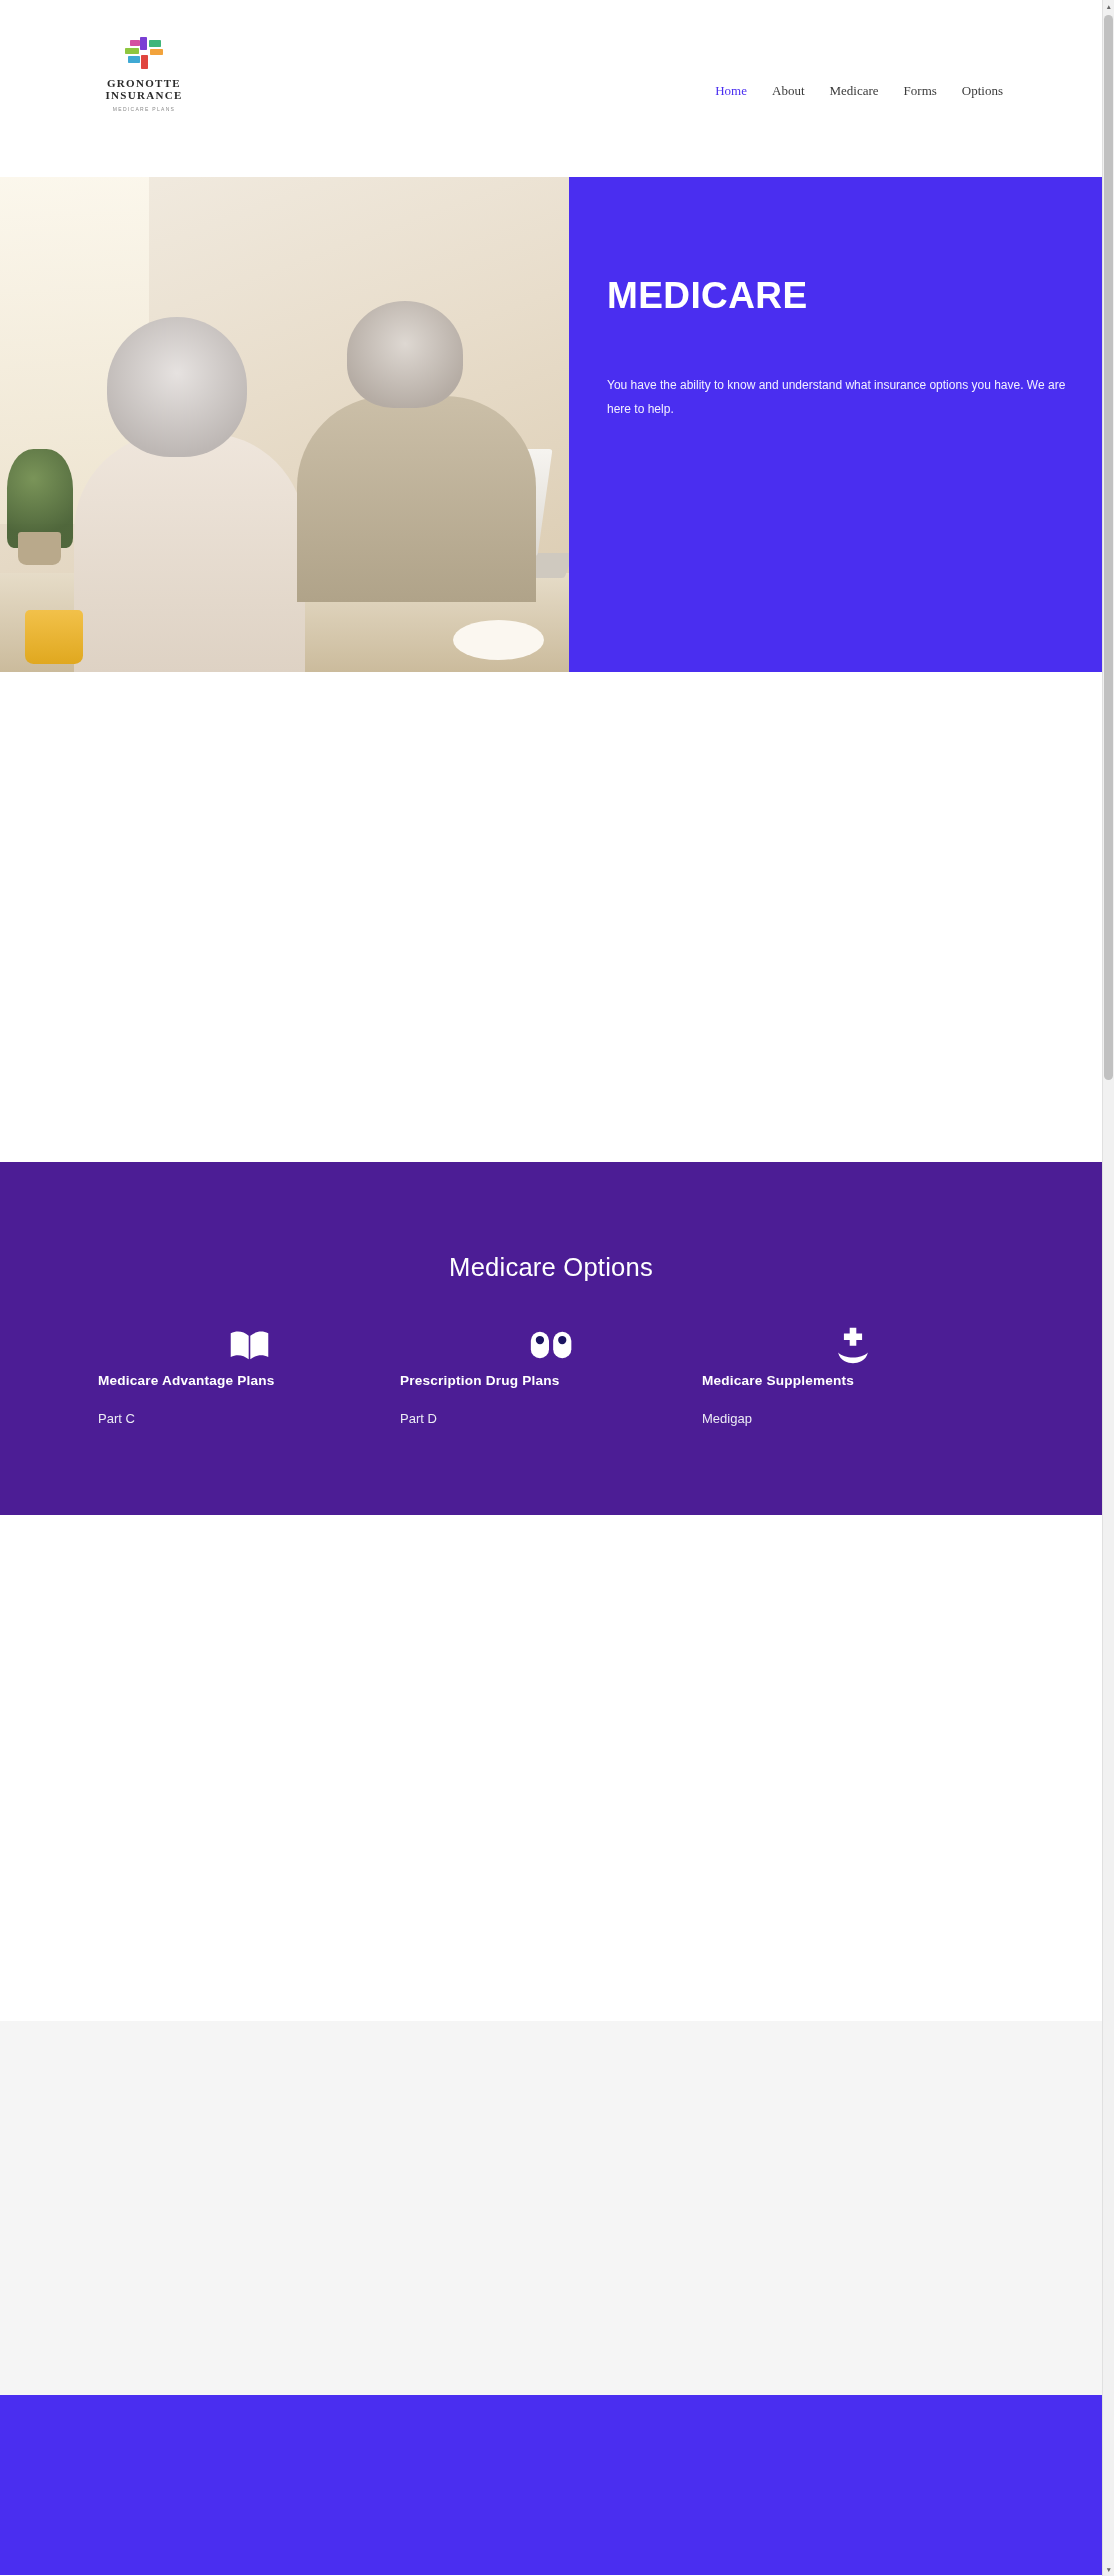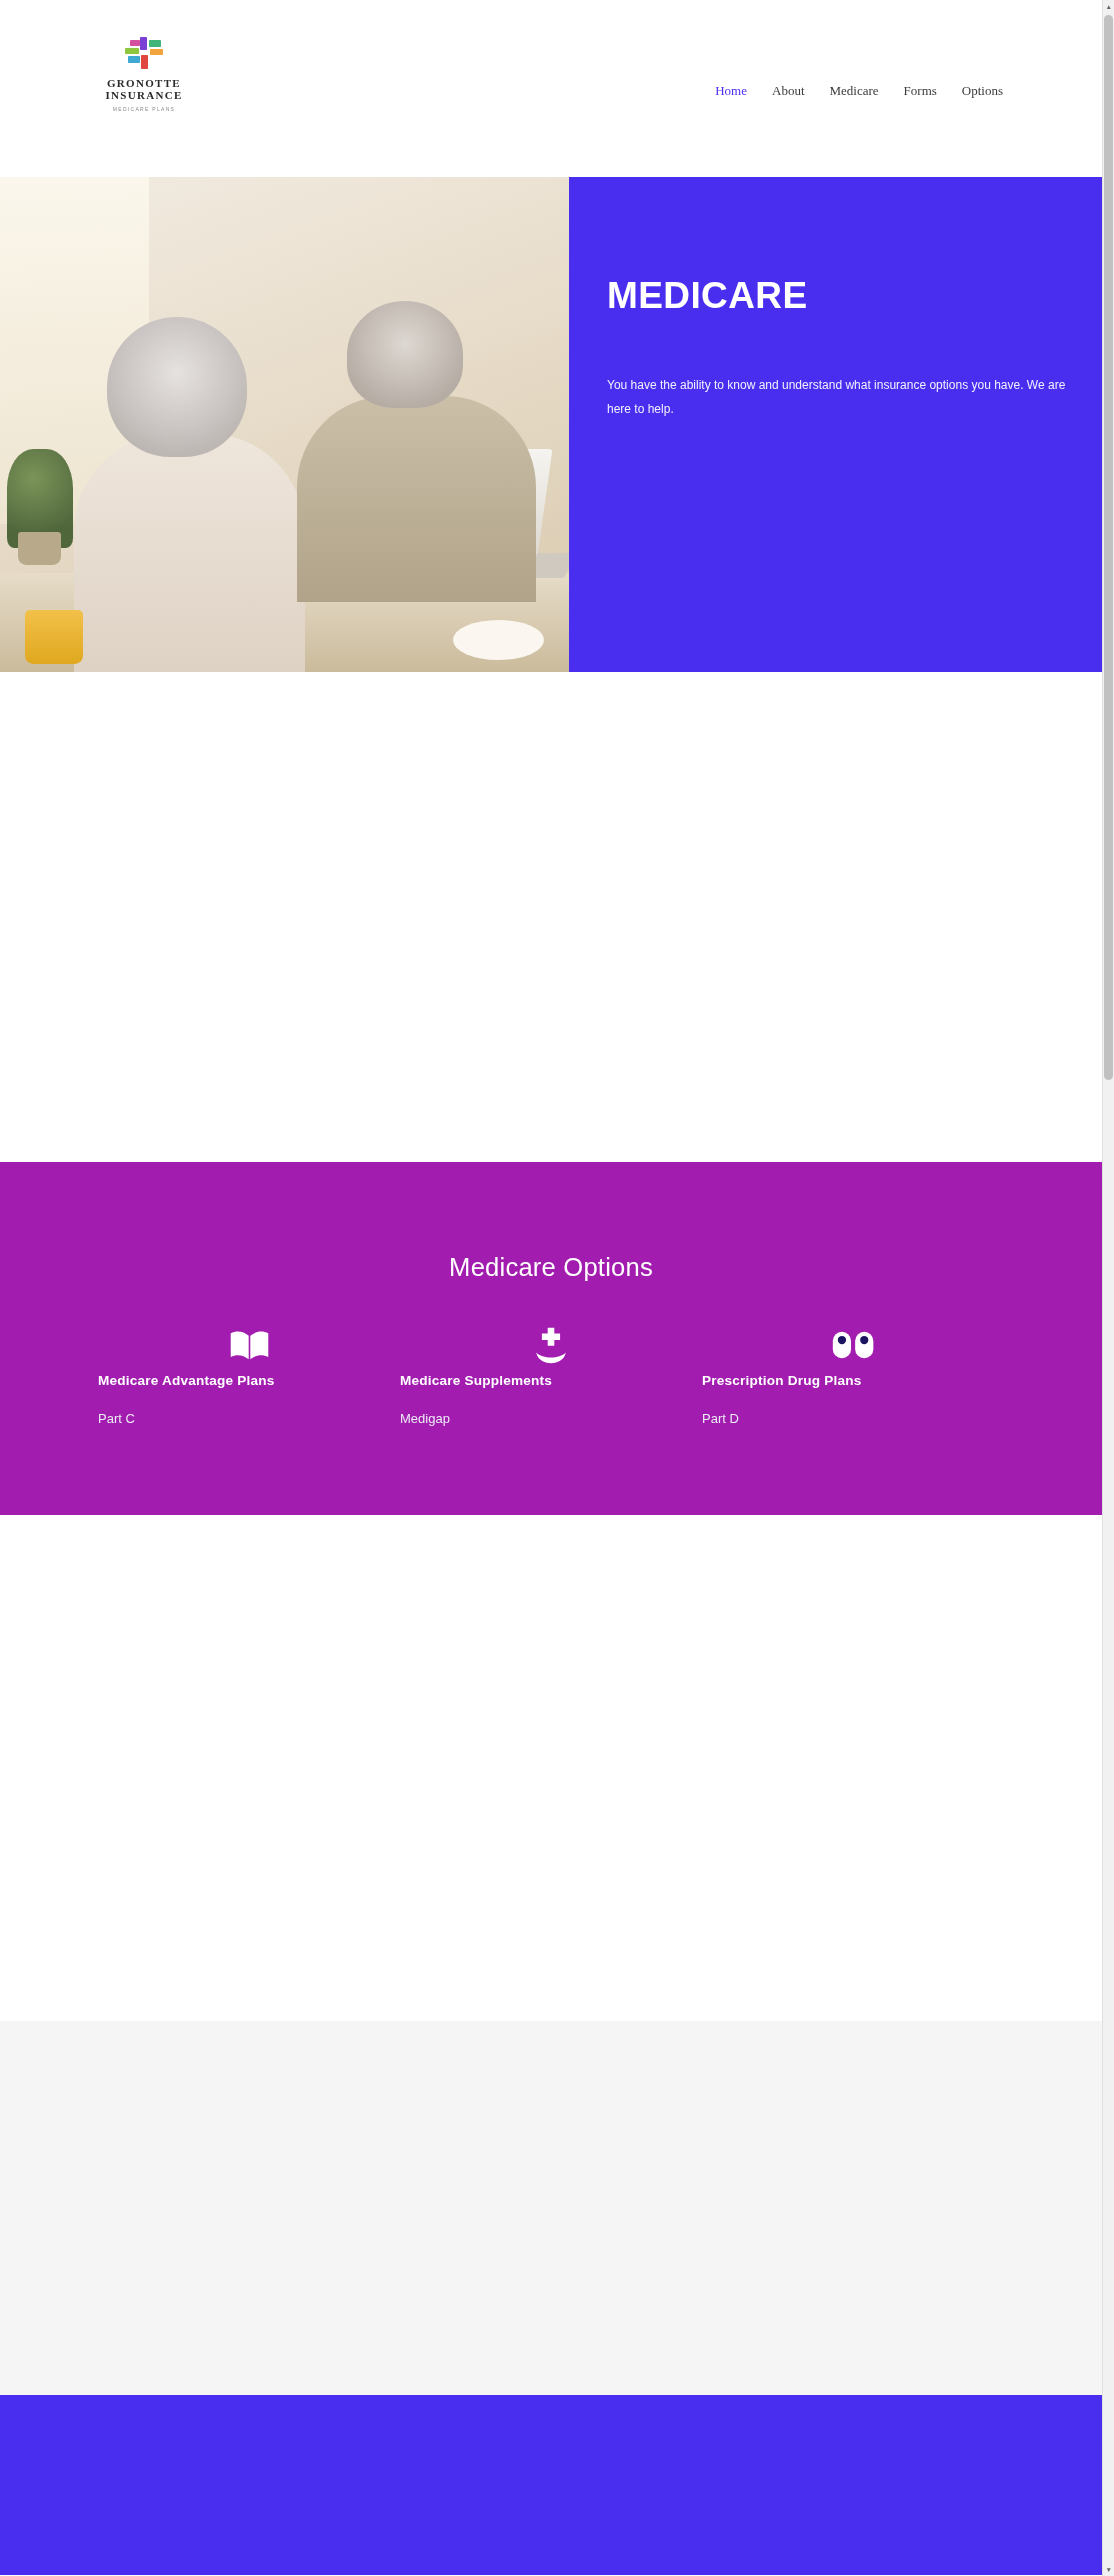--- a/index.html
+++ b/index.html
@@ -231,21 +231,21 @@
   #who-image .fi-mom-head { position:absolute; left:101px; top:38px; width:51px; height:58px; background:#4a3d34; border-radius:50%; }
   #who-image .fi-dad { position:absolute; left:161px; top:50px; width:124px; height:231px; background:#ededed; border-radius: 58px 58px 0 0; }
   #who-image .fi-dad-head { position:absolute; left:196px; top:21.5px; width:53px; height:59px; background:#c79a77; border-radius:50%; }
   #who-image .fi-baby { position:absolute; left:46px; top:116px; width:71px; height:71px; background:#e9d7e3; border-radius:33px; transform: rotate(-18deg); }
   #who-image .fi-tod { position:absolute; left:248px; top:58px; width:66px; height:124px; background:#fafafa; border-radius:30px 30px 8.3px 8.3px; }
   #who-image .fi-tod-head { position:absolute; left:258px; top:30px; width:46px; height:50px; background:#e3c59f; border-radius:50%; }
 
   
   #options {
     height: 353px;
-    background: #a21caf;
+    background: #4c1d95;
     color: #ffffff;
     position: relative;
   }
   #options-title {
     text-align: center;
     font-family: "Liberation Sans", sans-serif;
     font-weight: 400;
     font-size: 25.6px;
     padding-top: 91px;
     margin: 0;
@@ -377,42 +377,42 @@
             <path d="M2 4 C10 0 18 2 24 7 L24 36 C18 31 10 29 2 33 Z" fill="#ffffff"></path>
             <path d="M48 4 C40 0 32 2 26 7 L26 36 C32 31 40 29 48 33 Z" fill="#ffffff"></path>
           </svg>
         </div>
         <div class="option-label">Medicare Advantage Plans</div>
         <div class="option-meta">Part C</div>
       </div>
 
       <div class="option-card">
         <div class="option-icon">
-          <svg width="40" height="38" viewBox="0 0 48 46" aria-hidden="true">
-            <path d="M20 2 h8 v7 h7 v8 h-7 v7 h-8 v-7 h-7 v-8 h7 z" fill="#ffffff"></path>
-            <path d="M6 32 C14 40 34 40 42 32 C40 42 30 45 24 45 C18 45 8 42 6 32 Z" fill="#ffffff"></path>
-          </svg>
-        </div>
-        <div class="option-label">Medicare Supplements</div>
-        <div class="option-meta">Medigap</div>
-      </div>
-
-      <div class="option-card">
-        <div class="option-icon">
           <svg width="43" height="30" viewBox="0 0 52 36" aria-hidden="true">
             <rect x="1" y="2" width="22" height="32" rx="11" fill="#ffffff"></rect>
             <circle cx="12" cy="12" r="5" fill="#1b1460"></circle>
             <rect x="28" y="2" width="22" height="32" rx="11" fill="#ffffff"></rect>
             <circle cx="39" cy="12" r="5" fill="#1b1460"></circle>
           </svg>
         </div>
         <div class="option-label">Prescription Drug Plans</div>
         <div class="option-meta">Part D</div>
       </div>
 
+      <div class="option-card">
+        <div class="option-icon">
+          <svg width="40" height="38" viewBox="0 0 48 46" aria-hidden="true">
+            <path d="M20 2 h8 v7 h7 v8 h-7 v7 h-8 v-7 h-7 v-8 h7 z" fill="#ffffff"></path>
+            <path d="M6 32 C14 40 34 40 42 32 C40 42 30 45 24 45 C18 45 8 42 6 32 Z" fill="#ffffff"></path>
+          </svg>
+        </div>
+        <div class="option-label">Medicare Supplements</div>
+        <div class="option-meta">Medigap</div>
+      </div>
+
     </div>
   </div>
 
   <div id="mission">
     
     
     
     
   </div>
 

